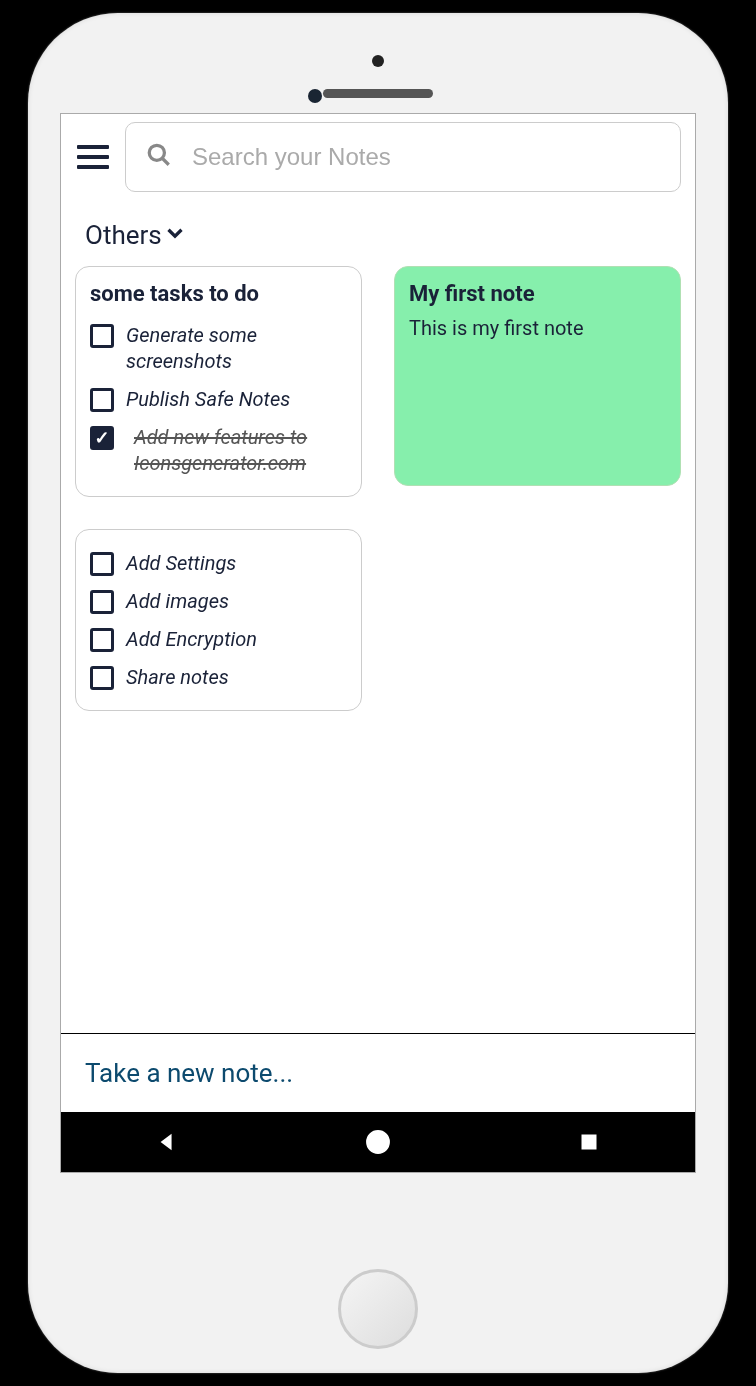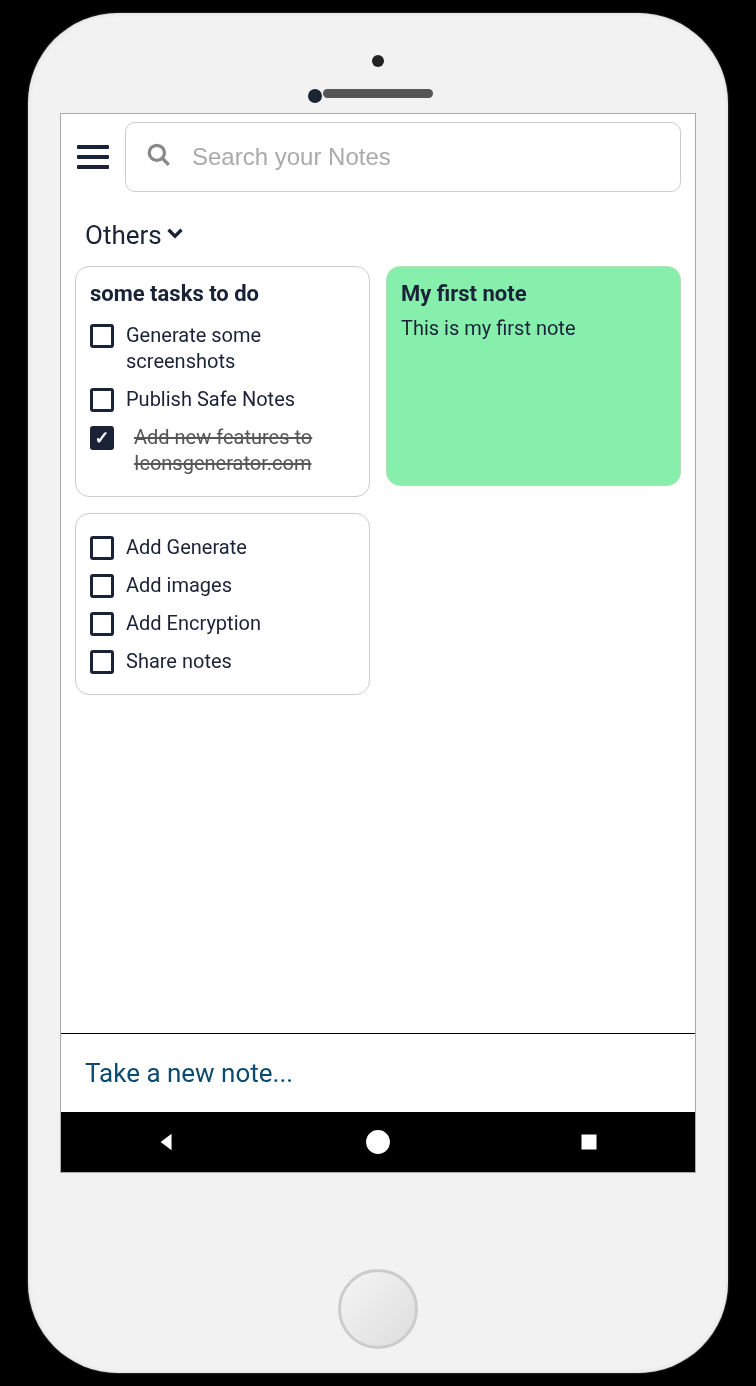--- a/index.html
+++ b/index.html
@@ -69,21 +69,21 @@
     .search-box input::placeholder { color: #aaa; }
     .section-header {
       display: flex;
       align-items: center;
       padding: 20px 24px 16px 24px;
     }
     .section-title { font-size: 26px; color: #1a2238; font-weight: 400; }
     .notes-grid {
       display: grid;
       grid-template-columns: 1fr 1fr;
-      gap: 16px;
+      gap: 32px;
       padding: 0 14px;
       align-items: start;
     }
     .note-card {
       border: 1px solid #ccc;
       border-radius: 14px;
       padding: 14px;
       background: #fff;
     }
     .note-card.green { background: #86efac; border-color: #b0e0b3; }
@@ -97,21 +97,21 @@
     }
     .checkbox {
       width: 24px; height: 24px; min-width: 24px;
       border: 3px solid #1a2238;
       border-radius: 3px;
       margin-top: 2px;
       display: flex; align-items: center; justify-content: center;
     }
     .checkbox.checked { background: #1a2238; }
     .checkbox.checked::after { content: "✓"; color: #fff; font-size: 18px; font-weight: bold; line-height: 1; }
-    .task-text { font-size: 20px; color: #1a2238; line-height: 1.3; }
+    .task-text { font-size: 20px; color: #1a2238; line-height: 1.3; font-style: italic; }
     .task-text.done { text-decoration: line-through; color: #555; margin-left: 8px; }
     .spacer { flex: 1; }
     .new-note-bar {
       border-top: 1px solid #000000;
       padding: 24px;
       font-size: 26px;
       color: #0c4a6e;
     }
     .nav-bar {
       background: #000;
@@ -177,21 +177,21 @@
       </div>
 
       <div class="note-card green" style="min-height:220px;">
         <div class="note-title">My first note</div>
         <div class="note-body">This is my first note</div>
       </div>
 
       <div class="note-card">
         <div class="task-item">
           <div class="checkbox"></div>
-          <div class="task-text">Add Generate</div>
+          <div class="task-text">Add Settings</div>
         </div>
         <div class="task-item">
           <div class="checkbox"></div>
           <div class="task-text">Add images</div>
         </div>
         <div class="task-item">
           <div class="checkbox"></div>
           <div class="task-text">Add Encryption</div>
         </div>
         <div class="task-item">

